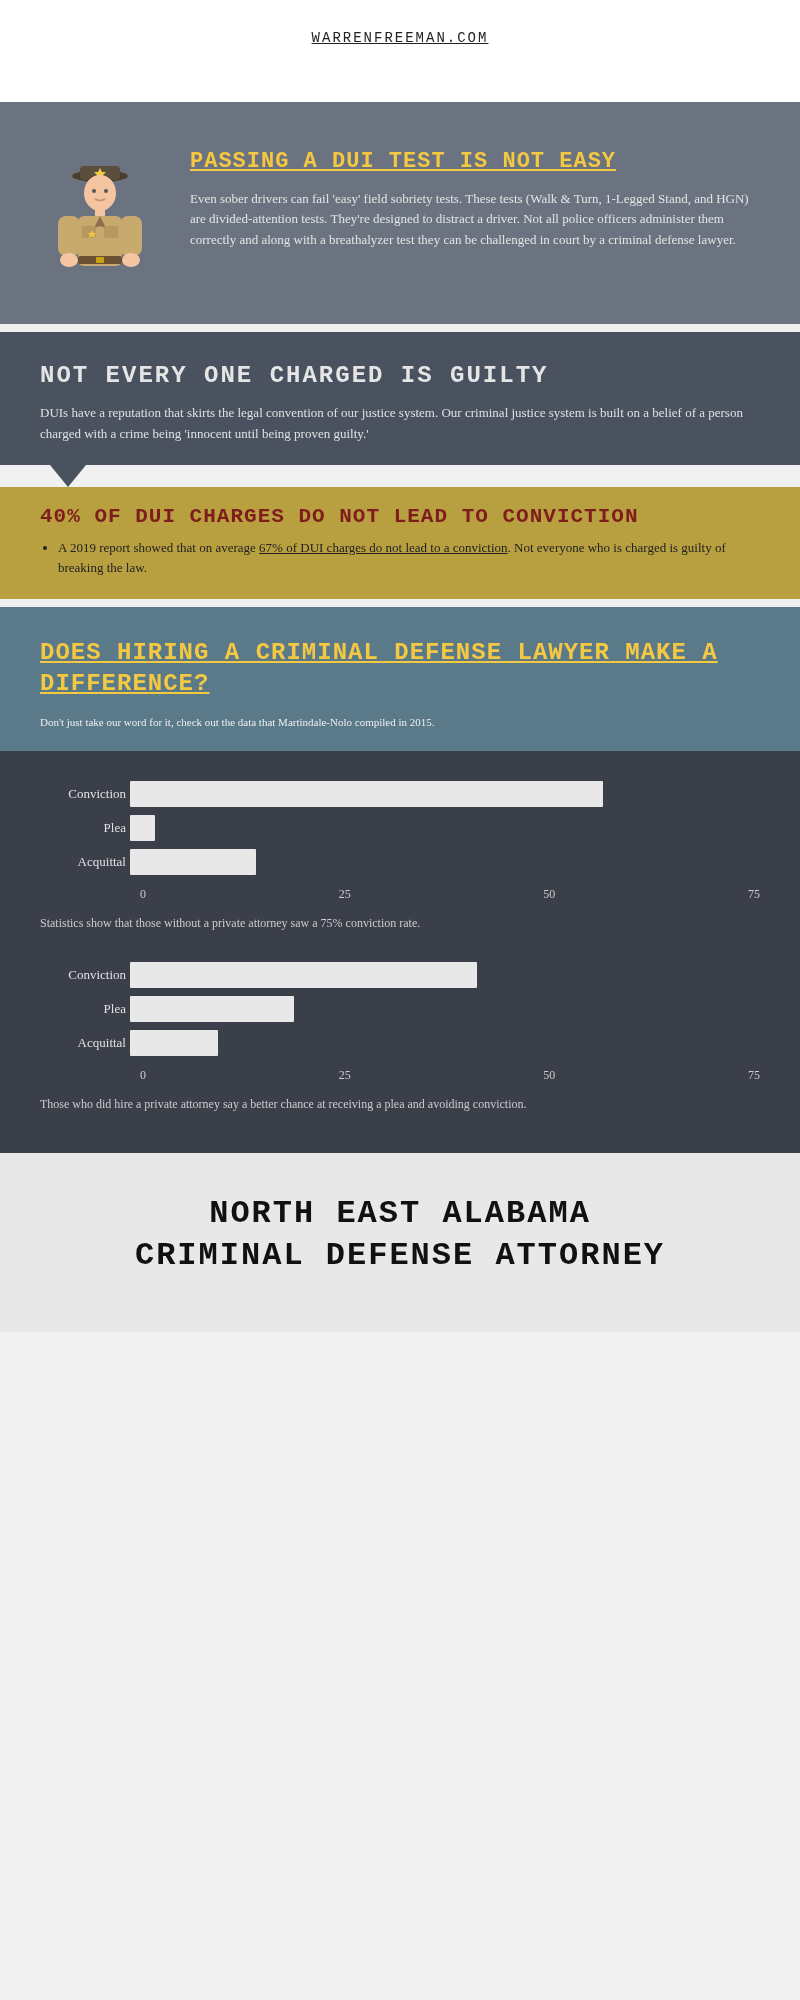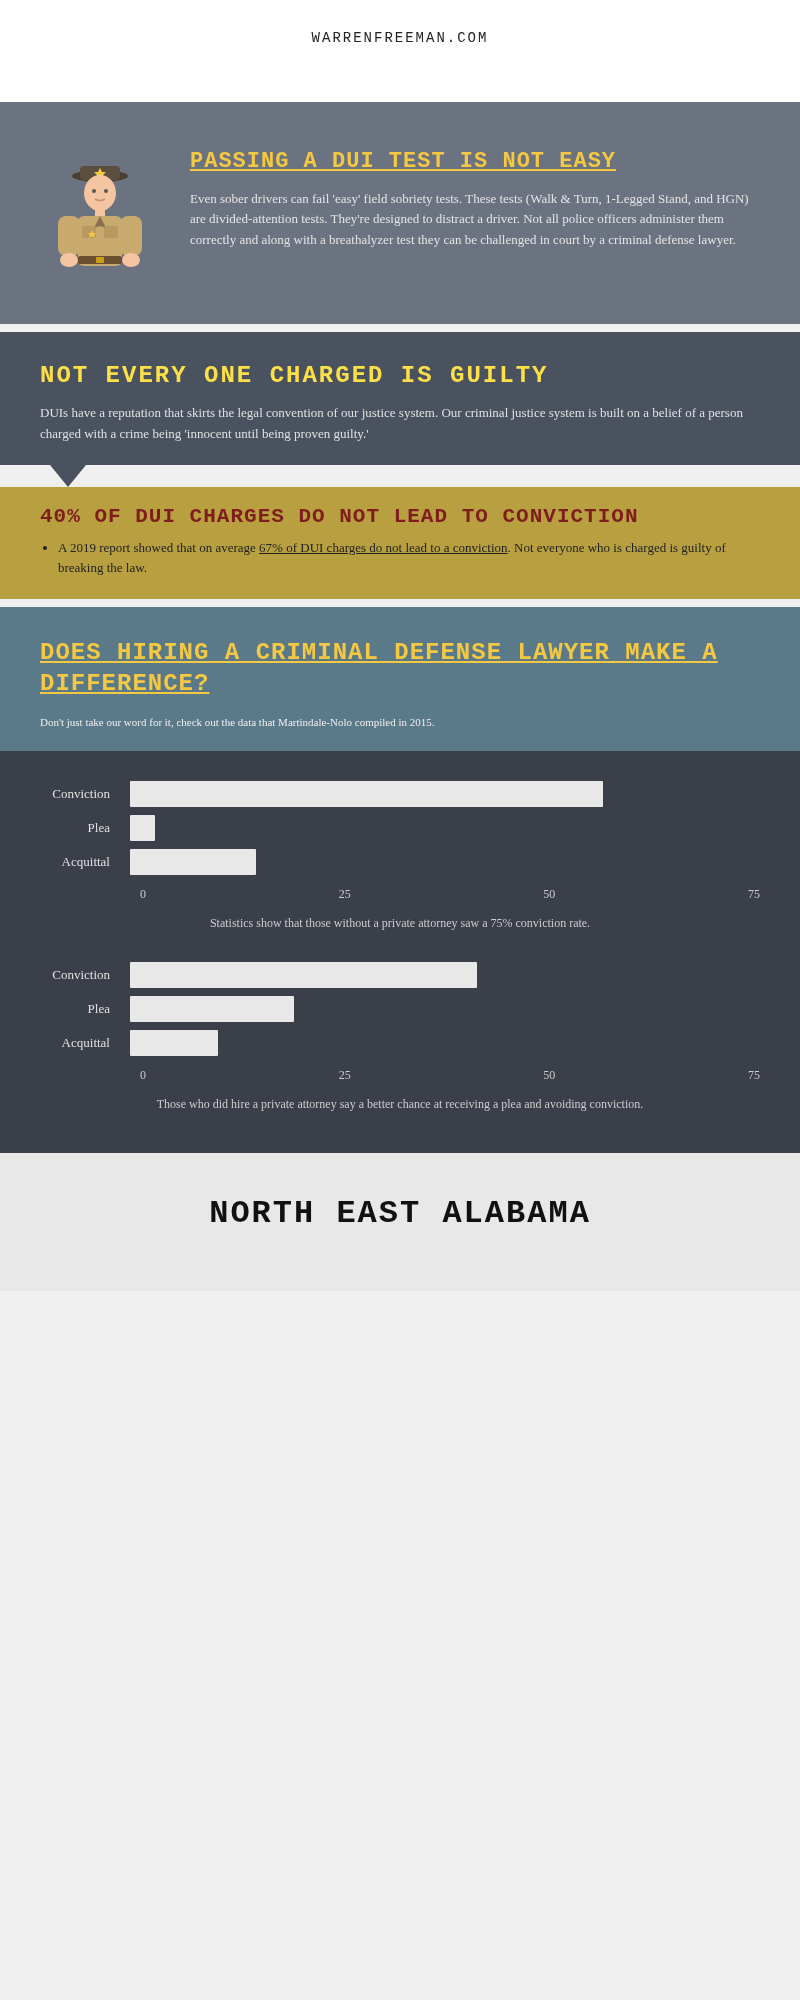--- a/index.html
+++ b/index.html
@@ -12,20 +12,21 @@
     
     .header {
       background: white;
       text-align: center;
       padding: 30px 60px 40px;
     }
     .site-url {
       font-family: 'Courier New', monospace;
       font-size: 14px;
       letter-spacing: 2px;
+      text-decoration: underline;
       color: #222;
       margin-bottom: 16px;
     }
     .main-title {
       font-family: 'Courier New', monospace;
       font-size: 52px;
       font-weight: 900;
       line-height: 1.15;
       color: #111;
       letter-spacing: 3px;
@@ -75,21 +76,21 @@
     
     .section-not-guilty {
       background: #4a5260;
       padding: 30px 40px 0;
       margin-top: 8px;
     }
     .not-guilty-title {
       font-family: 'Courier New', monospace;
       font-size: 24px;
       font-weight: 900;
-      color: #fde047;
+      color: #e5e5e5;
       letter-spacing: 2px;
       text-transform: uppercase;
       margin-bottom: 14px;
     }
     .not-guilty-body {
       font-size: 13px;
       color: #e0e0e0;
       line-height: 1.6;
       padding-bottom: 20px;
     }
@@ -165,21 +166,21 @@
     .bar-row {
       display: flex;
       align-items: center;
       margin-bottom: 8px;
     }
     .bar-label {
       width: 90px;
       text-align: right;
       font-size: 13px;
       color: #e0e0e0;
-      padding-right: 20px;
+      padding-right: 4px;
     }
     .bar-track {
       flex: 1;
       height: 26px;
       background: transparent;
       position: relative;
     }
     .bar-fill {
       height: 100%;
       background: #e8e8e8;
@@ -197,21 +198,20 @@
       justify-content: space-between;
       font-size: 12px;
       color: #ccc;
     }
     .chart-caption {
       font-size: 12px;
       color: #ccc;
       line-height: 1.5;
       margin-bottom: 18px;
       padding-left: 0;
-      text-align: center;
     }
 
     
     .section-ne-alabama {
       background: #e8e8e8;
       padding: 40px 80px;
       text-align: center;
     }
     .ne-alabama-title {
       font-family: 'Courier New', monospace;
@@ -366,14 +366,15 @@
         </div>
       </div>
     </div>
     <div class="chart-caption">Those who did hire a private attorney say a better chance at receiving a plea and avoiding conviction.</div>
   </div>
 </div>
 
 <div class="section-ne-alabama">
   <div class="ne-alabama-title">
     <span>NORTH EAST ALABAMA</span><br>
+    <span>CRIMINAL DEFENSE ATTORNEY</span>
   </div>
 </div>
 
 </body></html>

